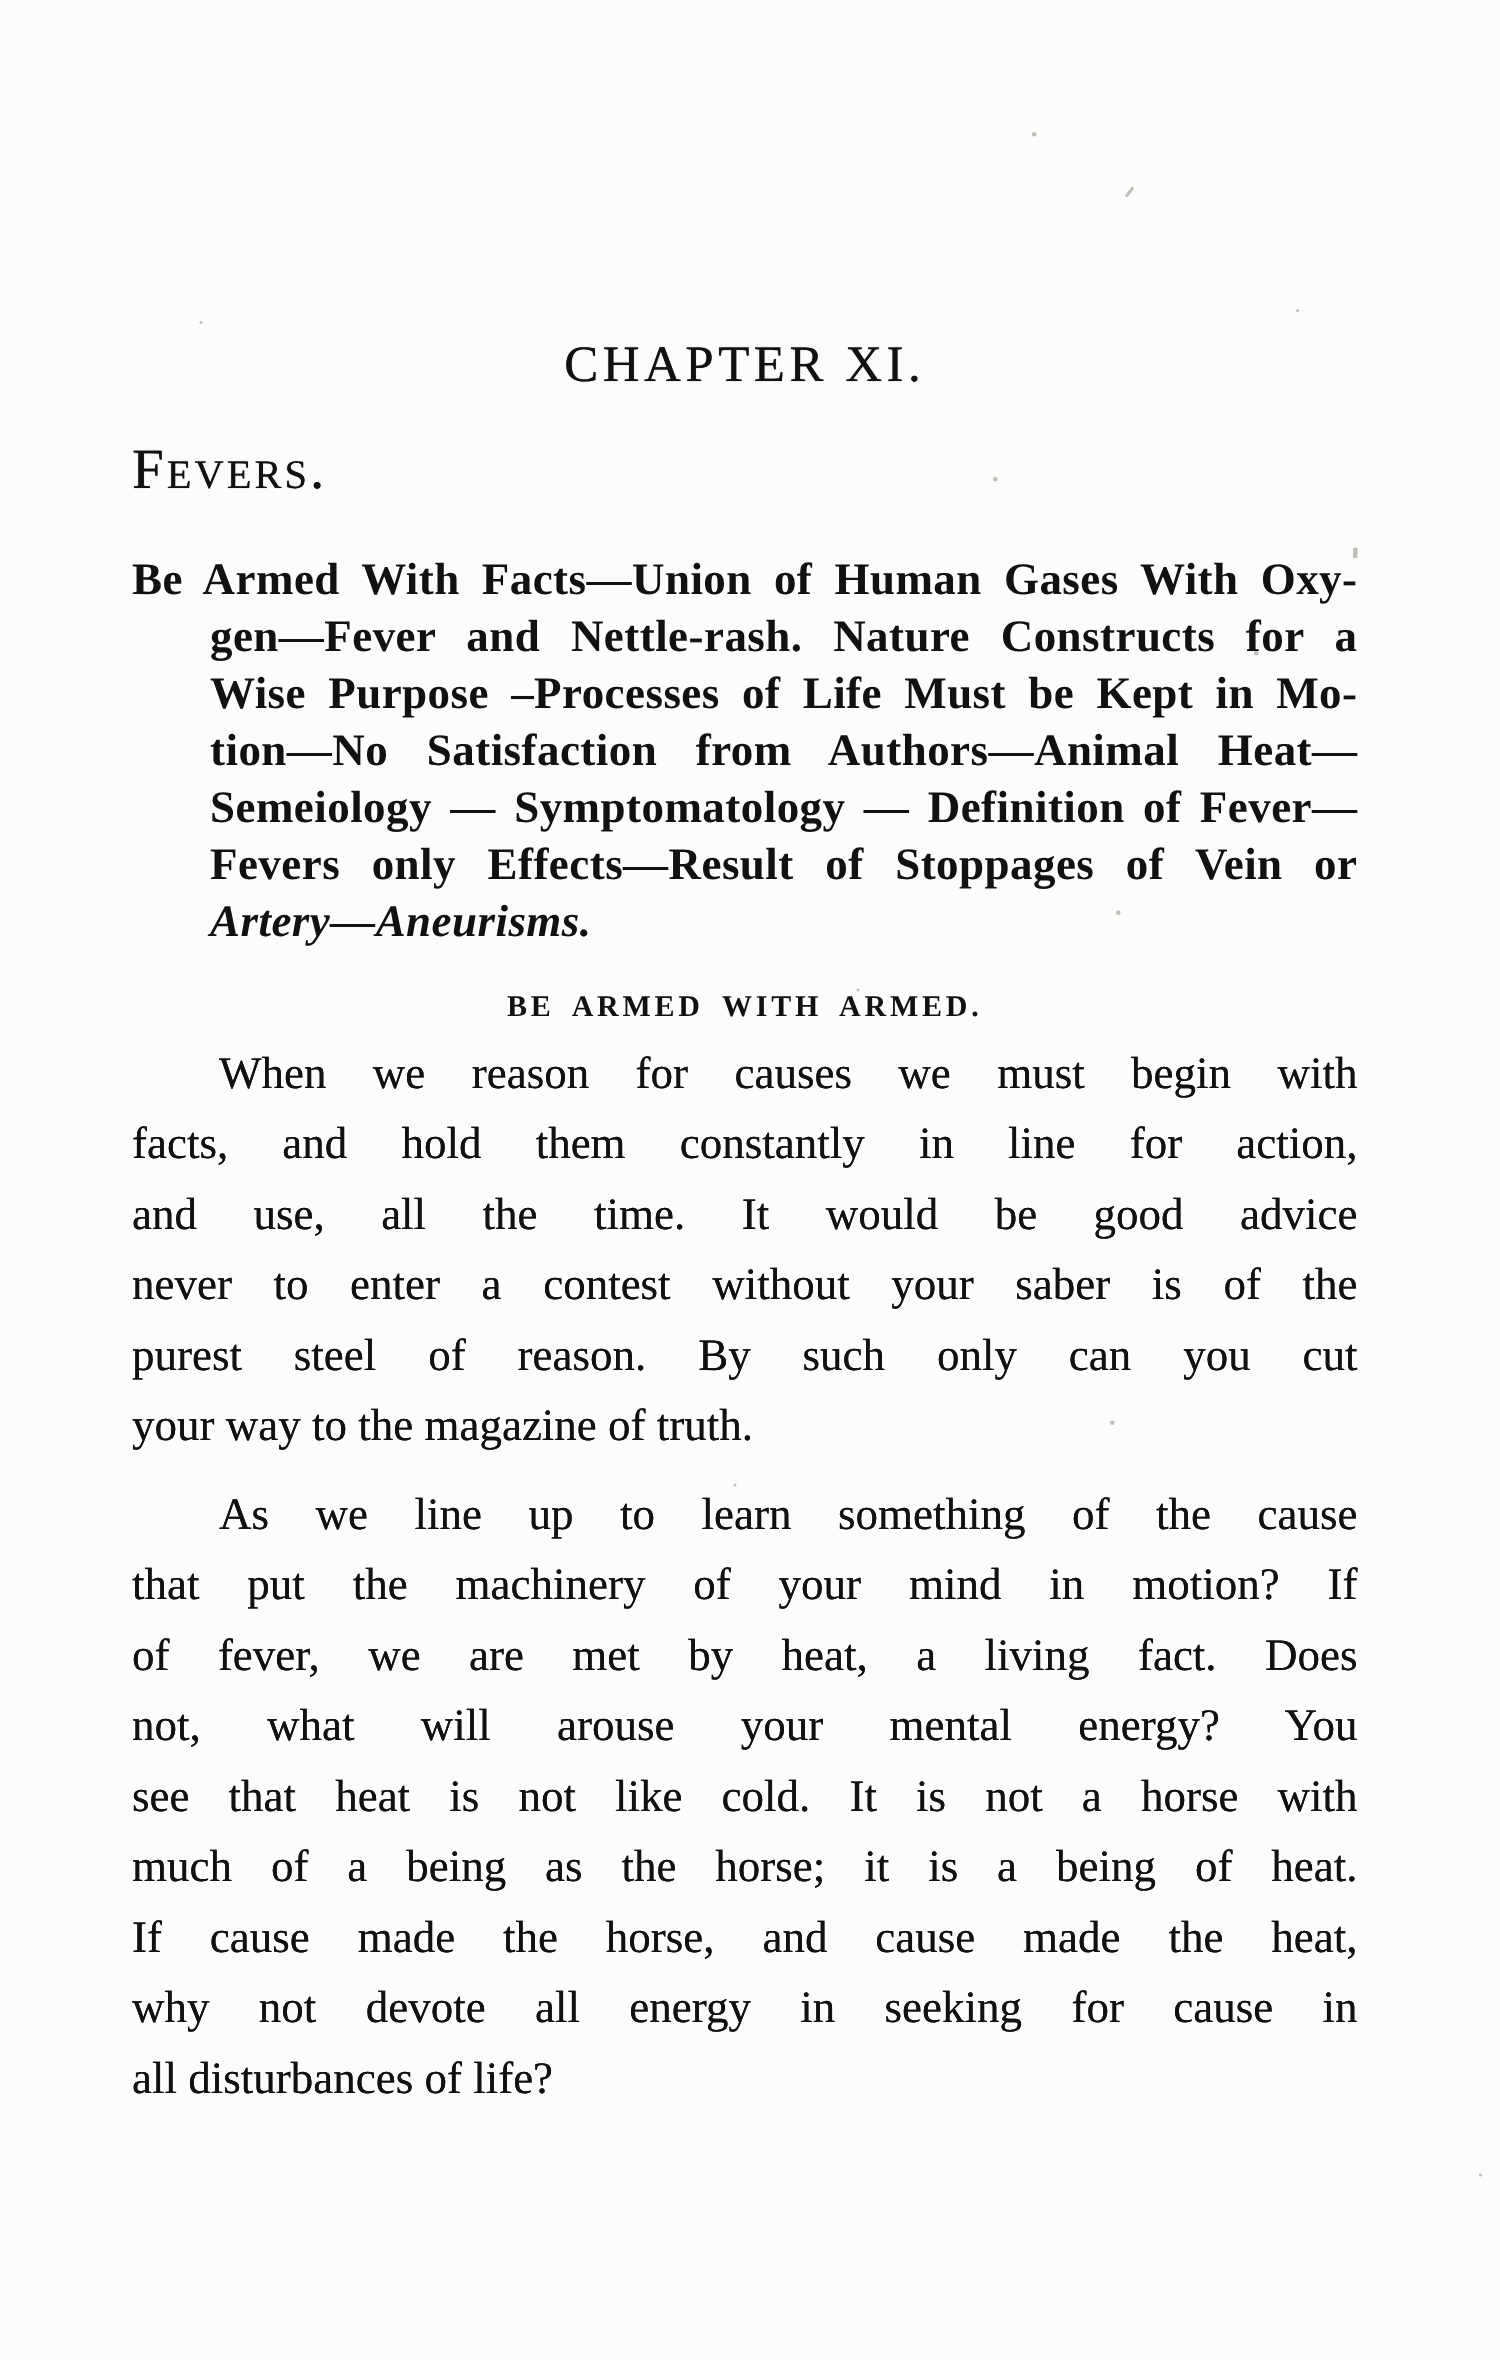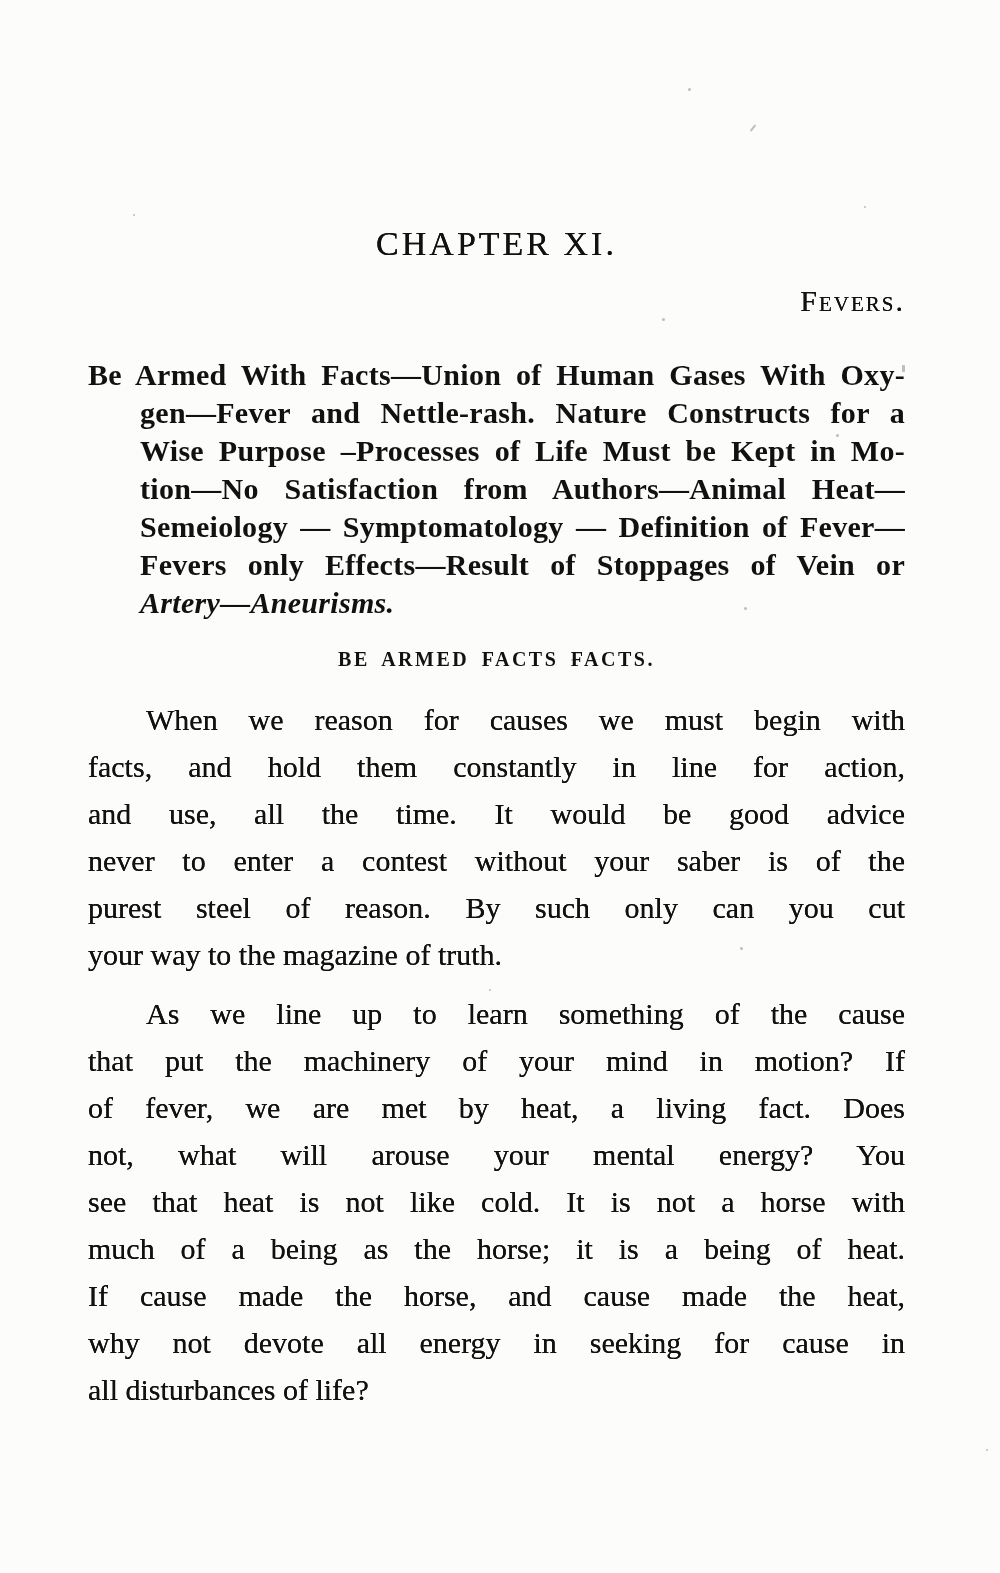--- a/index.html
+++ b/index.html
@@ -26,26 +26,26 @@
   .chapter-title{
     margin:210px 0 0 0;
     font-size:34px;
     font-weight:normal;
     letter-spacing:3px;
     text-align:center;
     line-height:36px;
     text-shadow:0 0 0.5px var(--ink);
   }
   .chapter-subtitle{
-    margin:20px 0 0 0;
-    font-size:30px;
+    margin:32px 0 0 0;
+    font-size:38px;
     font-weight:normal;
     font-variant-caps:small-caps;
     letter-spacing:2px;
-    text-align:right;
+    text-align:left;
     line-height:38px;
     text-shadow:0 0 0.5px var(--ink);
   }
   .summary{
     margin-top:36px;
     padding-left:52px;
     font-size:30px;
     font-weight:bold;
     line-height:38px;
     letter-spacing:0.3px;
@@ -64,21 +64,21 @@
   .section-heading{
     margin:24px 0 0 0;
     font-size:20px;
     font-weight:bold;
     letter-spacing:2.5px;
     word-spacing:5px;
     text-align:center;
     line-height:26px;
   }
   .body-para{
-    margin-top:24px;
+    margin-top:8px;
     font-size:30px;
     line-height:47px;
     text-shadow:0 0 0.4px var(--ink);
   }
   .body-para + .body-para{
     margin-top:12px;
   }
   .body-para .line{
     text-align:justify;
     text-align-last:justify;
@@ -136,21 +136,21 @@
     <section class="summary">
         <div class="line">Be Armed With Facts—Union of Human Gases With Oxy-</div>
         <div class="line">gen—Fever and Nettle-rash. Nature Constructs for a</div>
         <div class="line">Wise Purpose –Processes of Life Must be Kept in Mo-</div>
         <div class="line">tion—No Satisfaction from Authors—Animal Heat—</div>
         <div class="line">Semeiology — Symptomatology — Definition of Fever—</div>
         <div class="line">Fevers only Effects—Result of Stoppages of Vein or</div>
         <div class="line last">Artery—Aneurisms.</div>
       </section>
 
-    <h3 class="section-heading">BE ARMED FACTS FACTS.</h3>
+    <h3 class="section-heading">BE ARMED WITH ARMED.</h3>
 
     <section class="body-para">
         <div class="line">When we reason for causes we must begin with</div>
         <div class="line">facts, and hold them constantly in line for action,</div>
         <div class="line">and use, all the time. It would be good advice</div>
         <div class="line">never to enter a contest without your saber is of the</div>
         <div class="line">purest steel of reason. By such only can you cut</div>
         <div class="line last">your way to the magazine of truth.</div>
       </section>
 

